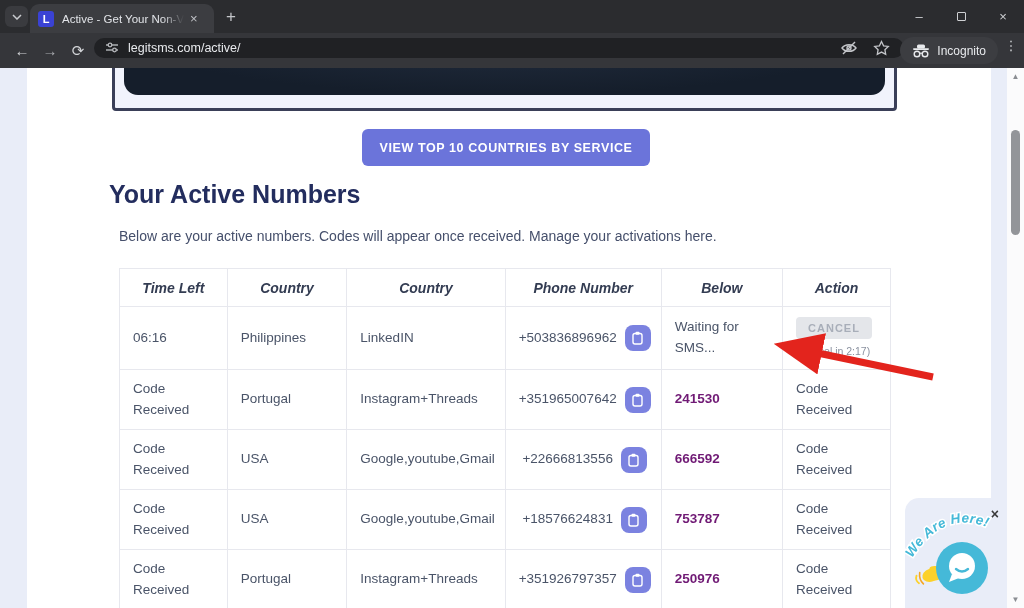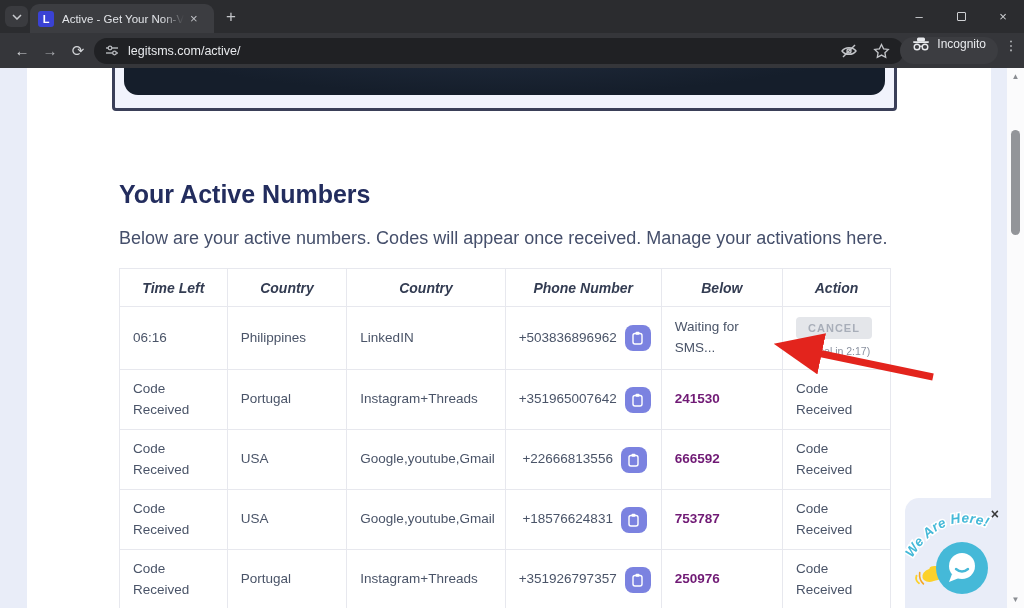--- a/index.html
+++ b/index.html
@@ -24,45 +24,45 @@
   .newtab-btn { position:absolute; left:226px; top:7px; color:#c4c6ca; font-size:17px; font-weight:300; }
   .wincontrols { position:absolute; right:0; top:0; height:33px; display:flex; }
   .winbtn { width:42px; height:33px; display:flex; align-items:center; justify-content:center; color:#cfd1d4; font-size:13px; }
   .restore-glyph { position:relative; width:9px; height:9px; border:1px solid #cfd1d4; border-radius:1px; }
   .restore-glyph::before { content:""; position:absolute; left:2px; bottom:2px; width:8px; height:8px;
     border:1px solid #cfd1d4; border-left:none; border-bottom:none; transform:translate(1px,-1px); display:none;}
   .toolbar { position:absolute; top:33px; left:0; right:0; height:35px; background:#35363a;
     display:flex; align-items:center; }
   .navbtn { color:#d3d5d8; font-size:15px; width:28px; text-align:center; }
   .navbtn.fwd { color:#a9abaf; }
-  .omnibox { position:absolute; left:94px; top:5px; width:810px; height:26px; background:#202124;
+  .omnibox { position:absolute; left:94px; top:5px; width:810px; height:20px; background:#202124;
     border-radius:13px; display:flex; align-items:center; padding:0 10px; }
   .siteinfo-icon { flex:0 0 16px; }
   .url-text { margin-left:8px; color:#e8eaed; font-size:12.5px; flex:1; }
   .omni-icons { display:flex; align-items:center; gap:14px; padding-right:4px; }
   .incog-chip { position:absolute; right:26px; top:4px; height:27px; background:#3c3d41;
-    border-radius:14px; display:flex; align-items:flex-start; padding:0 12px; gap:7px; }
+    border-radius:14px; display:flex; align-items:center; padding:0 12px; gap:7px; }
   .incog-chip span { color:#e8eaed; font-size:12px; }
   .kebab { position:absolute; right:6px; top:10px; color:#d3d5d8; font-size:13px; letter-spacing:0; line-height:5px; text-align:center; width:14px;}
 
   
   .page { position:absolute; top:68px; left:0; width:1024px; height:540px; background:#e9edf8; overflow:hidden; }
   .content-card { position:absolute; left:27px; top:0; width:964px; height:540px; background:#ffffff; }
 
   .device-frame { position:absolute; left:112px; top:-32px; width:785px; height:75px;
     background:#f1f3fc; border:3px solid #3a3f58; border-radius:4px; }
   .device-screen { position:absolute; left:9px; right:9px; top:-4px; height:60px;
     background:radial-gradient(ellipse at 50% 0%, #232e40 0%, #151e2b 70%); border-radius:0 0 14px 14px; }
 
   .top-btn { position:absolute; left:362px; top:61px; width:288px; height:37px; background:#6b74da;
     border:none; border-radius:6px; color:#ffffff; font-size:12.5px; font-weight:bold;
     letter-spacing:.6px; font-family:"Liberation Sans",sans-serif; }
 
-  .page-title { position:absolute; left:119px; top:112px; font-size:25px; font-weight:bold; color:#232d5e; }
-  .page-subtitle { position:absolute; left:119px; top:160px; font-size:18px; color:#454f6b; }
+  .page-title { position:absolute; left:109px; top:112px; font-size:25px; font-weight:bold; color:#232d5e; }
+  .page-subtitle { position:absolute; left:119px; top:160px; font-size:14px; color:#454f6b; }
 
   table.numbers { position:absolute; left:119px; top:200px; width:772px; border-collapse:collapse;
     font-size:13.5px; color:#4a5468; background:#fff; }
   table.numbers th, table.numbers td { border:1px solid #e7e8ee; }
   table.numbers th { height:38px; font-size:14px; font-weight:bold; color:#333c52; text-align:center;font-style:italic; }
   table.numbers td { height:60px; padding:6px 10px 6px 13px; text-align:left; vertical-align:middle; line-height:1.55; }
   table.numbers tr:first-child td { height:63px; }
   td.c-phone { padding:6px 4px; }
   .phone-wrap { display:flex; align-items:center; justify-content:center; gap:8px; }
   .copy-btn { width:26px; height:26px; border:none; border-radius:8px; background:#7b82e0;
@@ -150,20 +150,21 @@
     </div>
   </div>
 
   <div class="page">
     <div class="content-card"></div>
 
     <div class="device-frame">
       <div class="device-screen"></div>
     </div>
 
+    <button class="top-btn">VIEW TOP 10 COUNTRIES BY SERVICE</button>
 
     <h1 class="page-title">Your Active Numbers</h1>
     <p class="page-subtitle">Below are your active numbers. Codes will appear once received. Manage your activations here.</p>
 
     <table class="numbers">
       <colgroup>
         <col style="width:108px">
           <col style="width:120px">
           <col style="width:158px">
         <col style="width:156px">

